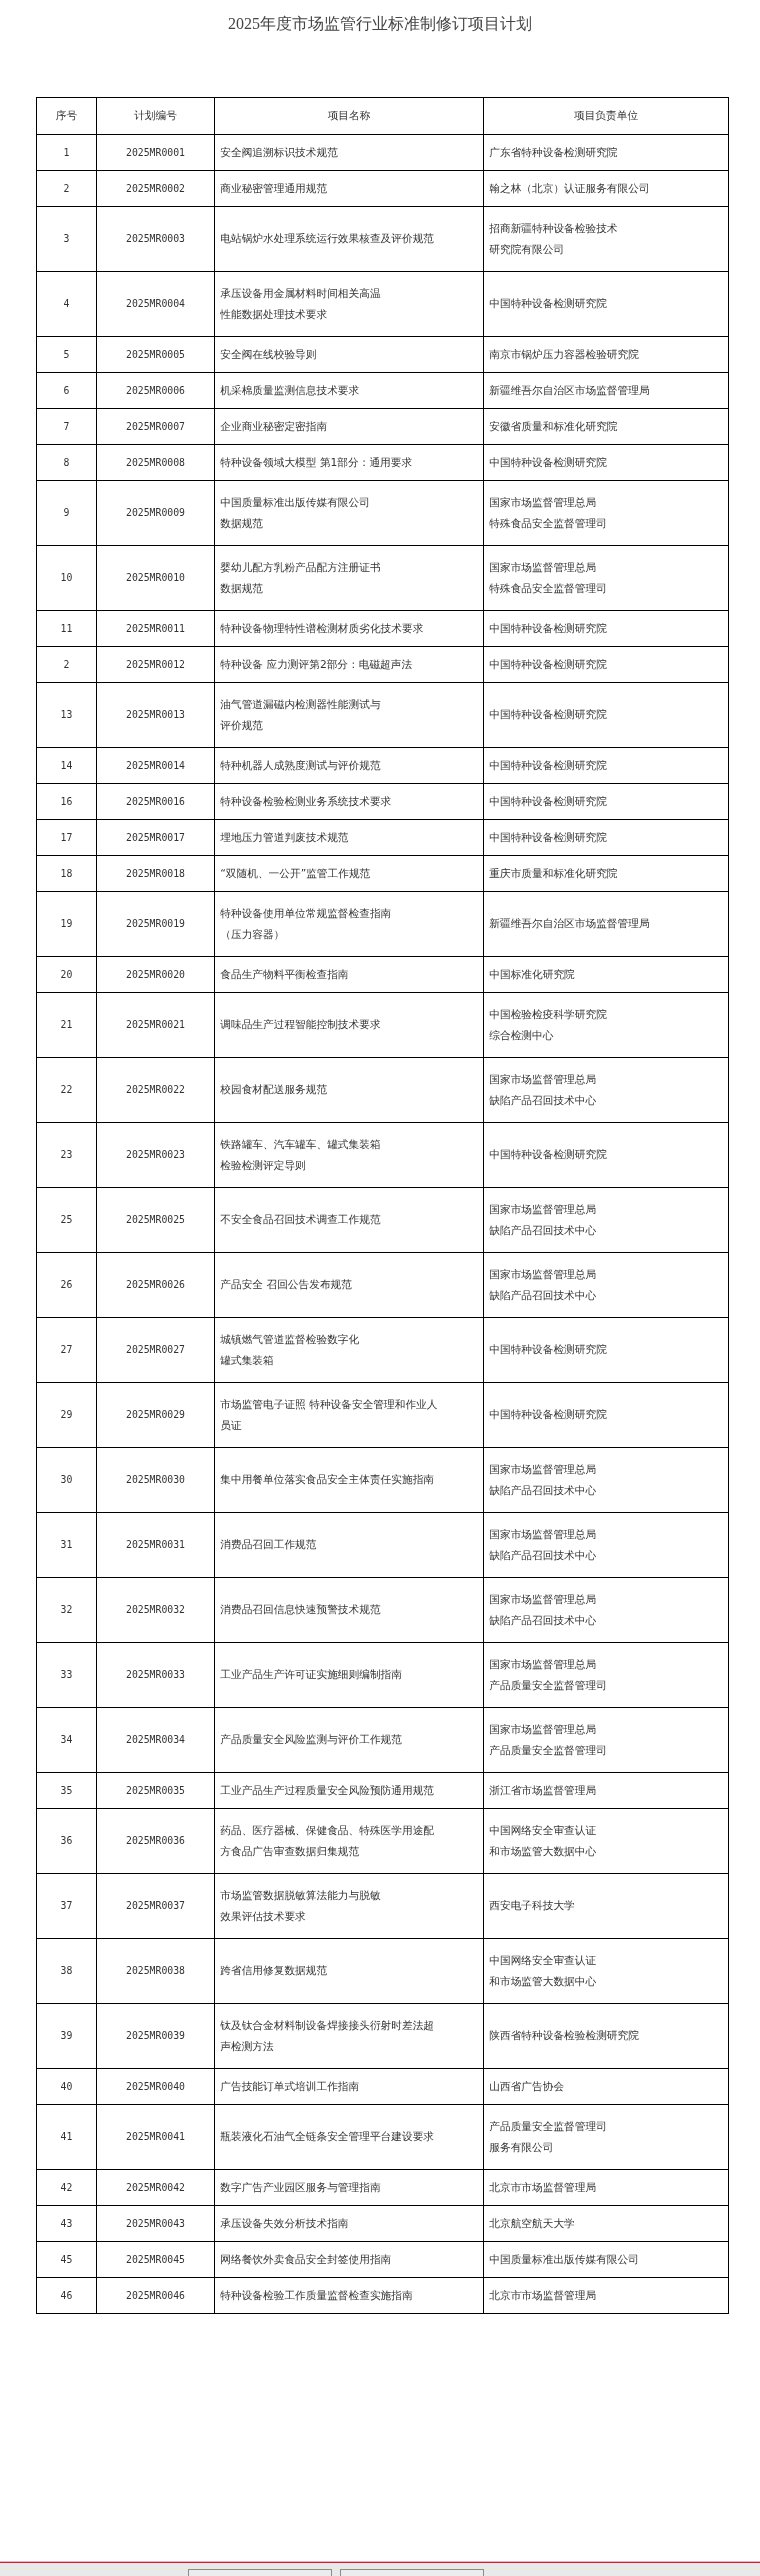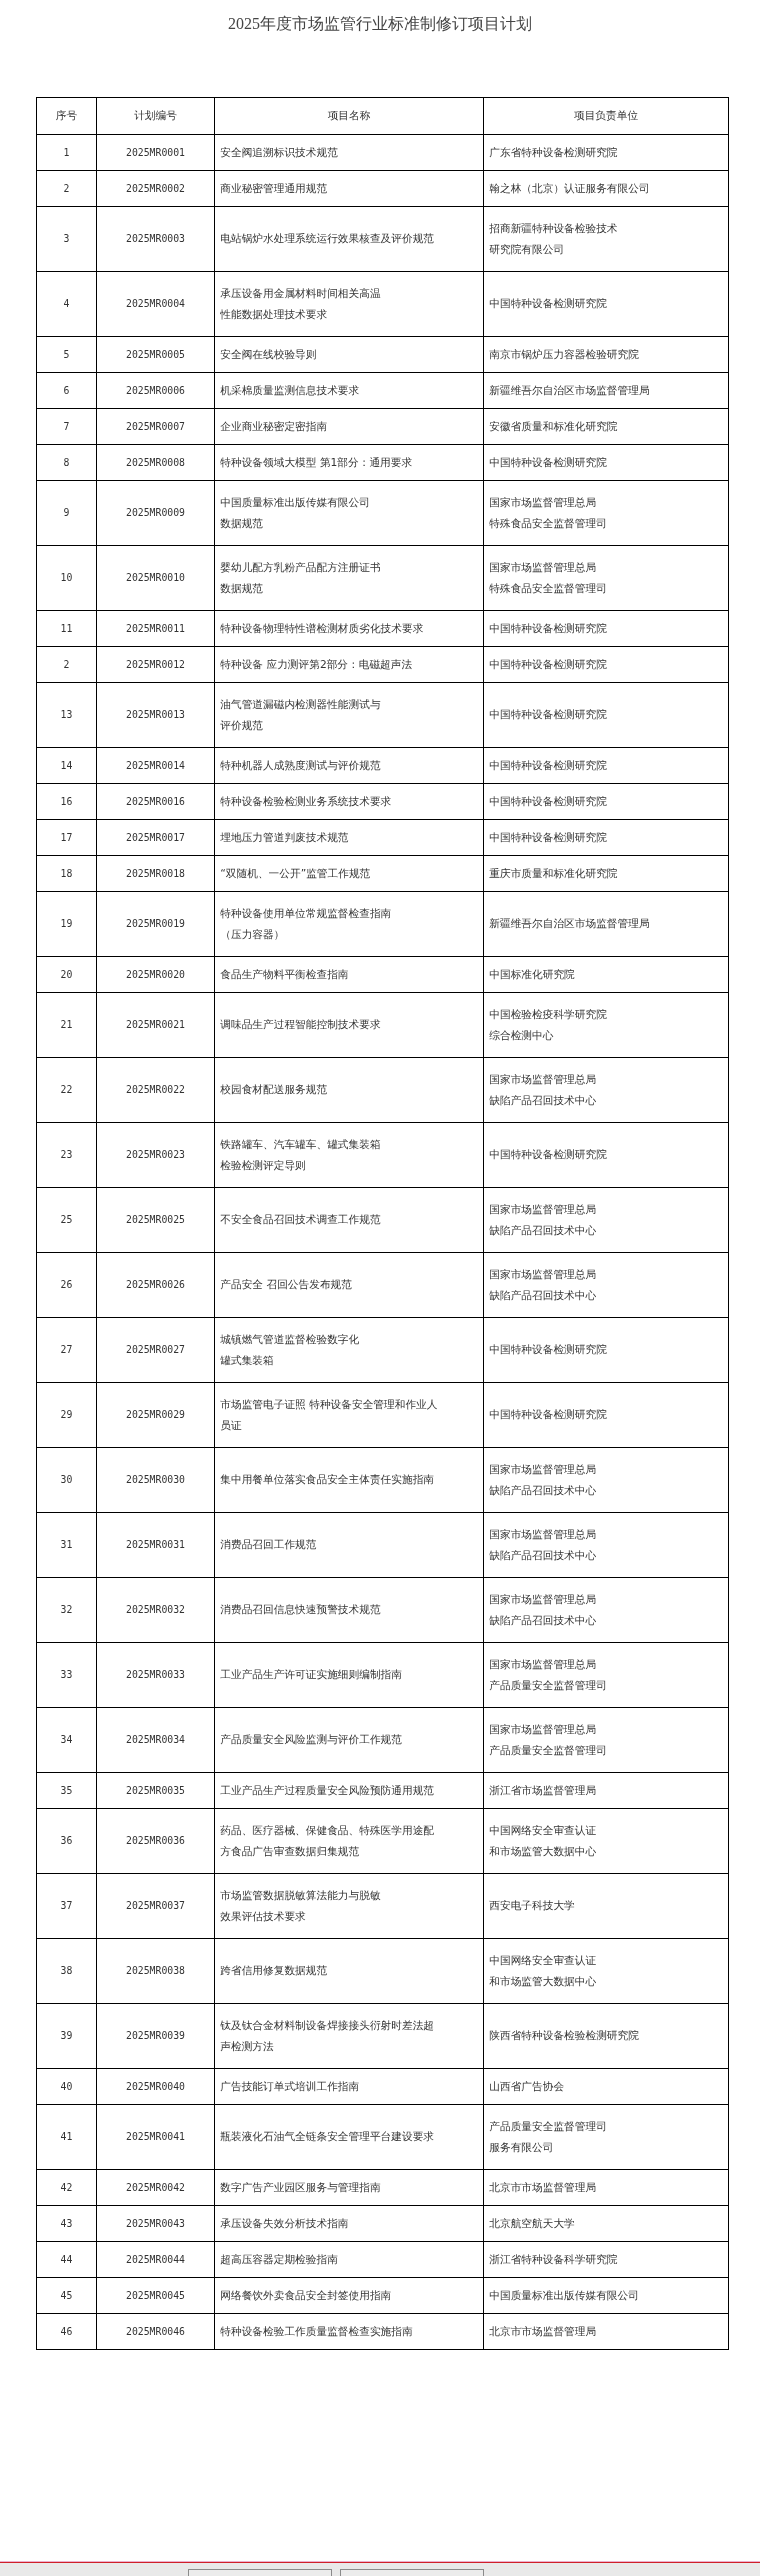--- a/index.html
+++ b/index.html
@@ -462,30 +462,20 @@
         <td class="c-idx">43</td>
         <td class="c-code">2025MR0043</td>
         <td>
           <span class="ln">承压设备失效分析技术指南</span>
         </td>
         <td>
           <span class="ln">北京航空航天大学</span>
         </td>
       </tr>
       <tr class="single">
-        <td class="c-idx">44</td>
-        <td class="c-code">2025MR0044</td>
-        <td>
-          <span class="ln">超高压容器定期检验指南</span>
-        </td>
-        <td>
-          <span class="ln">浙江省特种设备科学研究院</span>
-        </td>
-      </tr>
-      <tr class="single">
         <td class="c-idx">45</td>
         <td class="c-code">2025MR0045</td>
         <td>
           <span class="ln">网络餐饮外卖食品安全封签使用指南</span>
         </td>
         <td>
           <span class="ln">中国质量标准出版传媒有限公司</span>
         </td>
       </tr>
       <tr class="single">

